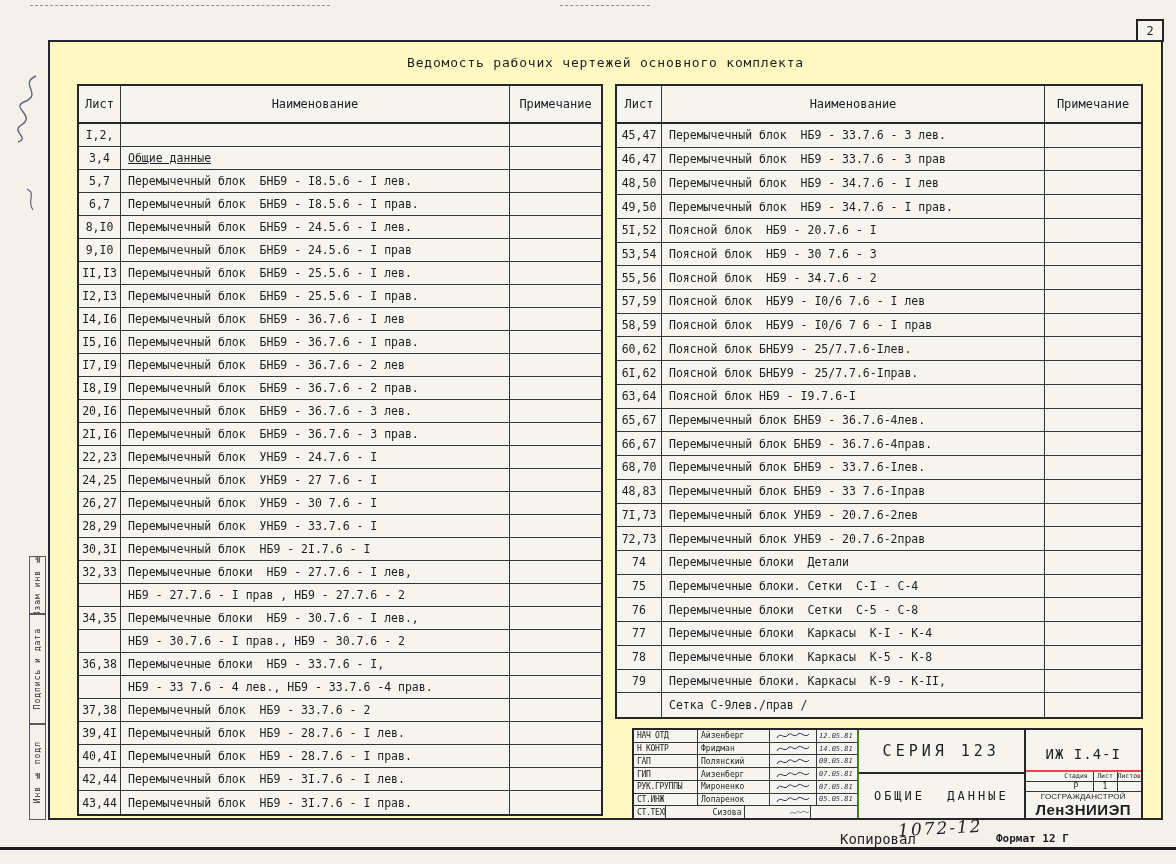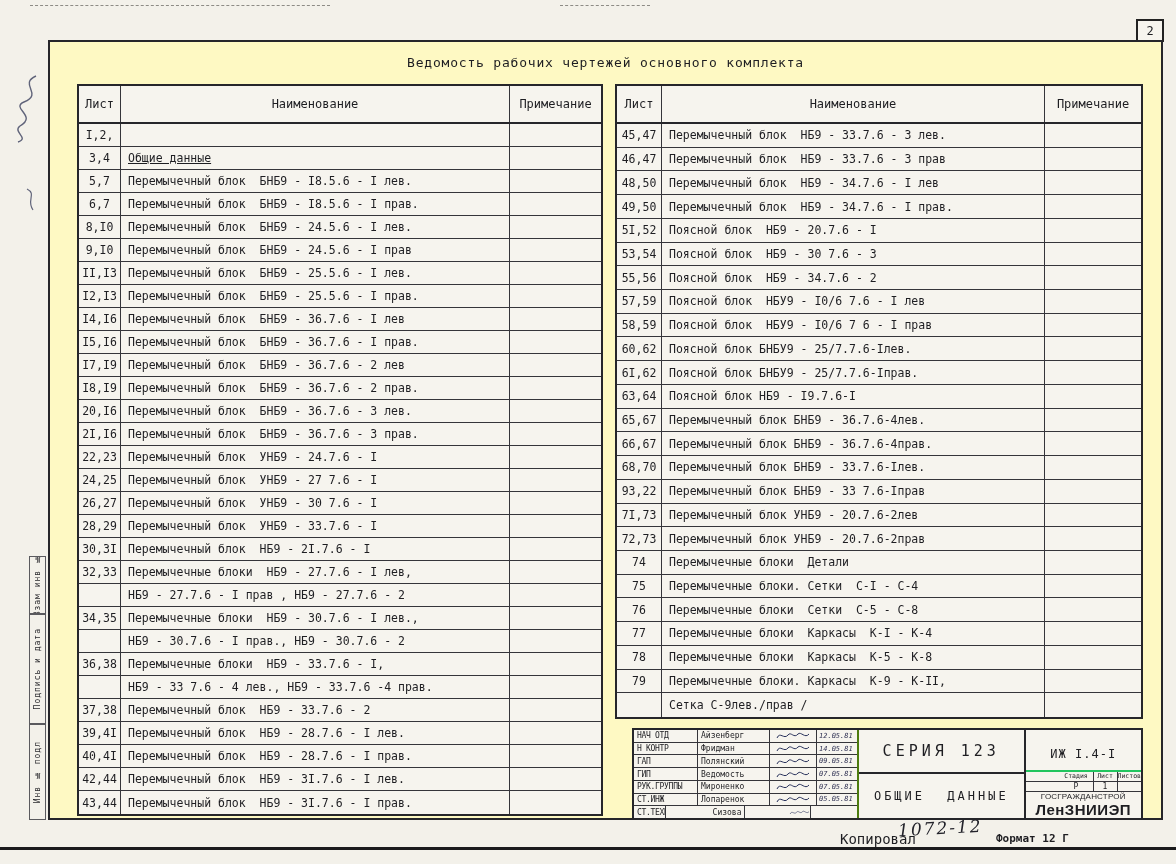--- a/index.html
+++ b/index.html
@@ -72,22 +72,22 @@
 
   .tb-mid { width: 196px; border-right: 2px solid #26262a; display: flex; flex-direction: column; }
   .tb-series {
     height: 44px; border-bottom: 2px solid #26262a; display: flex;
     align-items: center; justify-content: center; font-size: 15px; letter-spacing: 4px; white-space: nowrap;
   }
   .tb-doctitle { flex: 1; display: flex; align-items: center; justify-content: center;
     font-size: 12px; letter-spacing: 3px; word-spacing: 12px; white-space: nowrap; }
 
   .tb-right { flex: 1; display: flex; flex-direction: column; }
-  .tb-code { height: 44px; border-bottom: 2px solid #22c55e; display: flex;
-    align-items: center; justify-content: center; font-size: 12px; letter-spacing: 1px; white-space: nowrap; margin-top: 8px; }
+  .tb-code { height: 44px; border-bottom: 2px solid #ef4444; display: flex;
+    align-items: center; justify-content: center; font-size: 14px; letter-spacing: 1px; white-space: nowrap; margin-top: 8px; }
   .tb-mini, .tb-minivals { display: flex; border-bottom: 1px solid #35353a; padding-left: 34px; }
   .tb-mini  { height: 13px; font-size: 6.5px; }
   .tb-minivals { height: 11px; font-size: 8px; }
   .m1, .m2, .m3 { display: flex; align-items: center; justify-content: center; height: 100%; }
   .m1 { width: 34px; border-right: 1px solid #35353a; }
   .m2 { width: 24px; border-right: 1px solid #35353a; }
   .m3 { flex: 1; }
   .tb-org { flex: 1; display: flex; flex-direction: column; align-items: center; justify-content: center; }
   .org-top { font-size: 8px; font-family: "Liberation Sans", sans-serif; letter-spacing: .2px; white-space: nowrap; }
   .org-bottom { font-size: 15px; font-weight: bold; font-family: "Liberation Sans", sans-serif; letter-spacing: .5px; white-space: nowrap; }
@@ -380,21 +380,21 @@
             <div class="cell c-sheet">66,67</div>
             <div class="cell c-name">Перемычечный блок БНБ9 - 36.7.6-4прав.</div>
             <div class="cell c-note"></div>
           </div>
           <div class="trow">
             <div class="cell c-sheet">68,70</div>
             <div class="cell c-name">Перемычечный блок БНБ9 - 33.7.6-Iлев.</div>
             <div class="cell c-note"></div>
           </div>
           <div class="trow">
-            <div class="cell c-sheet">93,22</div>
+            <div class="cell c-sheet">48,83</div>
             <div class="cell c-name">Перемычечный блок БНБ9 - 33 7.6-Iправ</div>
             <div class="cell c-note"></div>
           </div>
           <div class="trow">
             <div class="cell c-sheet">7I,73</div>
             <div class="cell c-name">Перемычечный блок УНБ9 - 20.7.6-2лев</div>
             <div class="cell c-note"></div>
           </div>
           <div class="trow">
             <div class="cell c-sheet">72,73</div>
@@ -466,21 +466,21 @@
             <div class="cell p-name">Полянский</div>
             <div class="cell p-sig">
               <svg width="36" height="11" viewBox="0 0 36 11">
                 <path d="M2 8 C5 1,9 10,13 5 C16 1,19 9,23 4 C26 1,30 9,34 4" fill="none" stroke="#27305a" stroke-width="1"></path>
               </svg>
             </div>
             <div class="cell p-date">09.05.81</div>
           </div>
           <div class="prow">
             <div class="cell p-role">ГИП</div>
-            <div class="cell p-name">Ведомость</div>
+            <div class="cell p-name">Аизенберг</div>
             <div class="cell p-sig">
               <svg width="36" height="11" viewBox="0 0 36 11">
                 <path d="M2 8 C5 1,9 10,13 5 C16 1,19 9,23 4 C26 1,30 9,34 4" fill="none" stroke="#27305a" stroke-width="1"></path>
               </svg>
             </div>
             <div class="cell p-date">07.05.81</div>
           </div>
           <div class="prow">
             <div class="cell p-role">Рук.группы</div>
             <div class="cell p-name">Мироненко</div>

